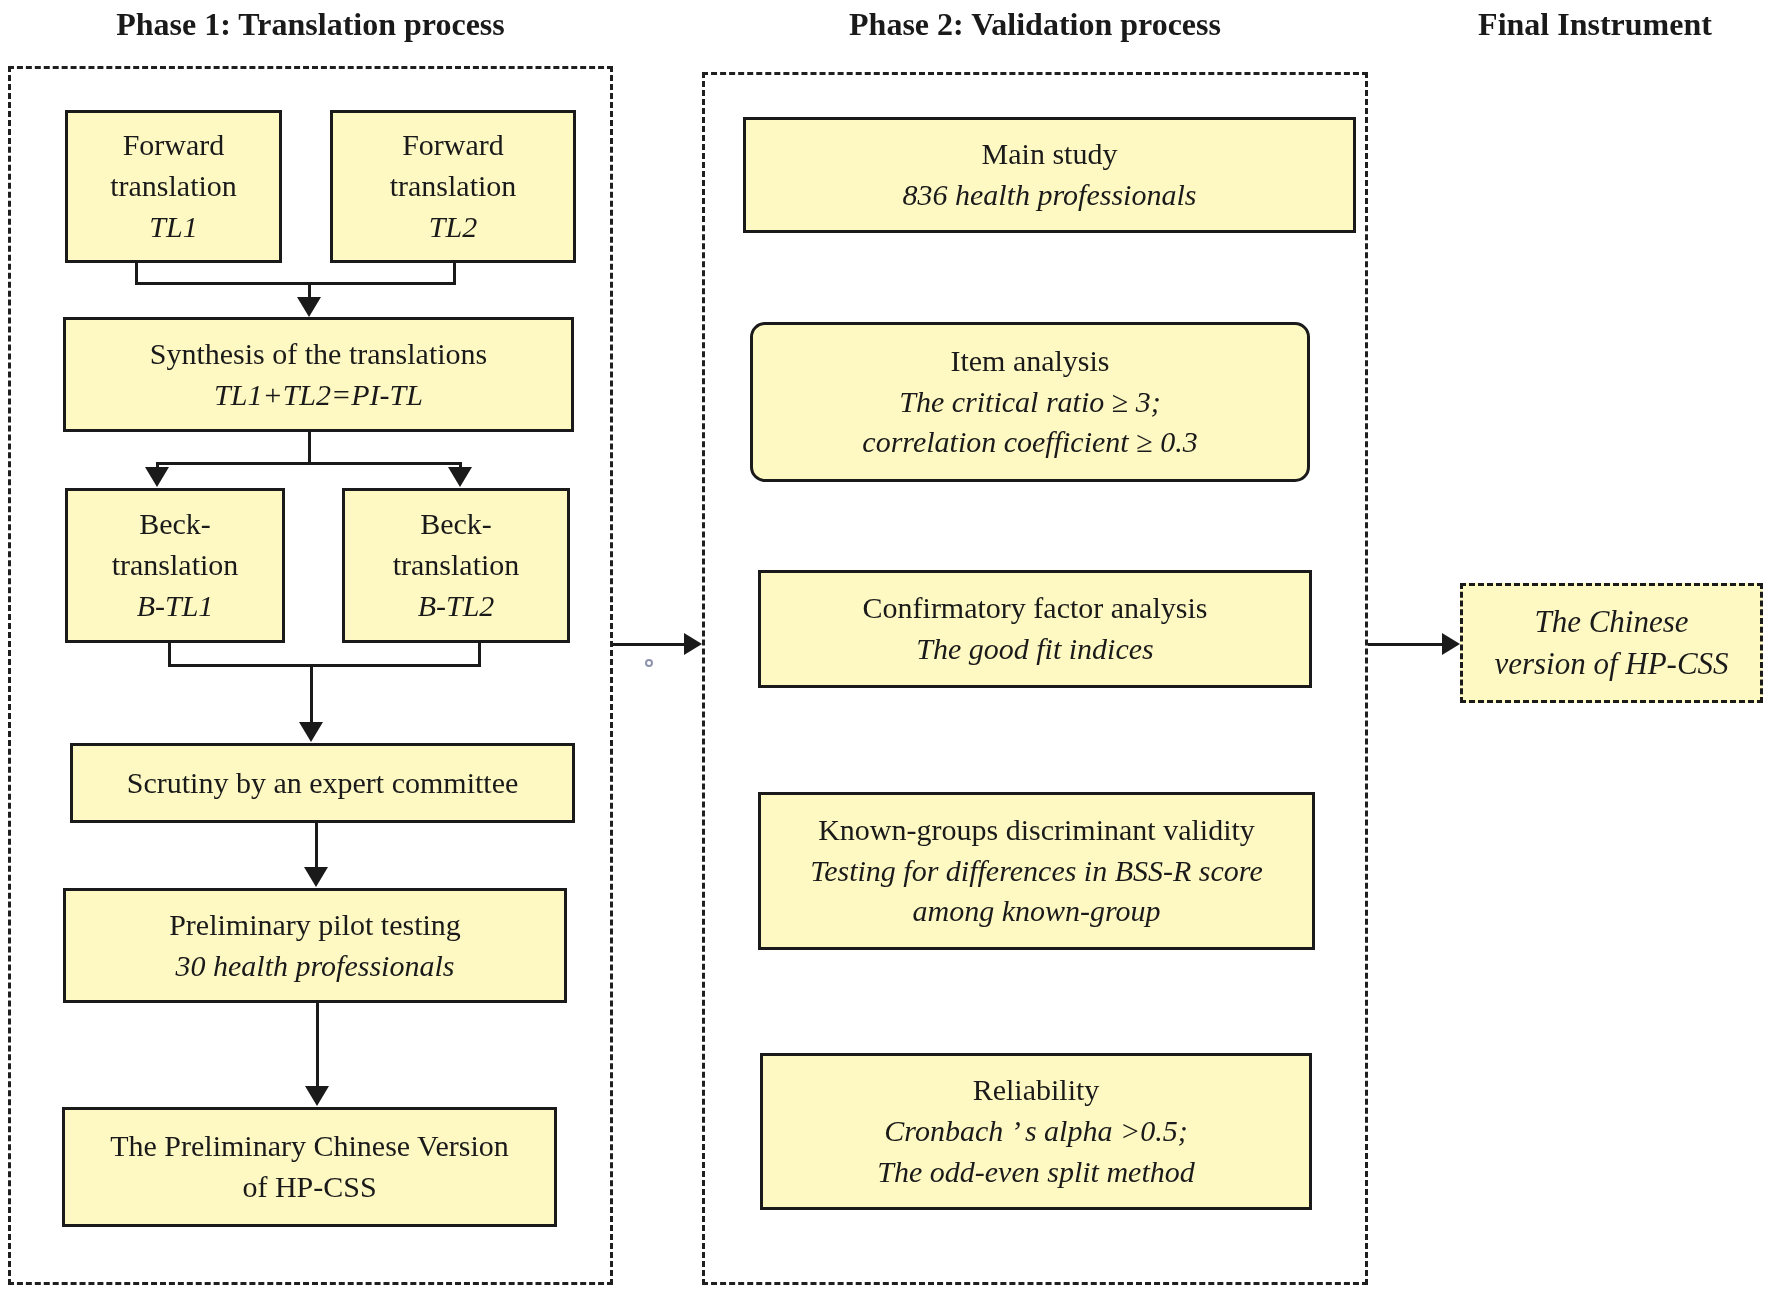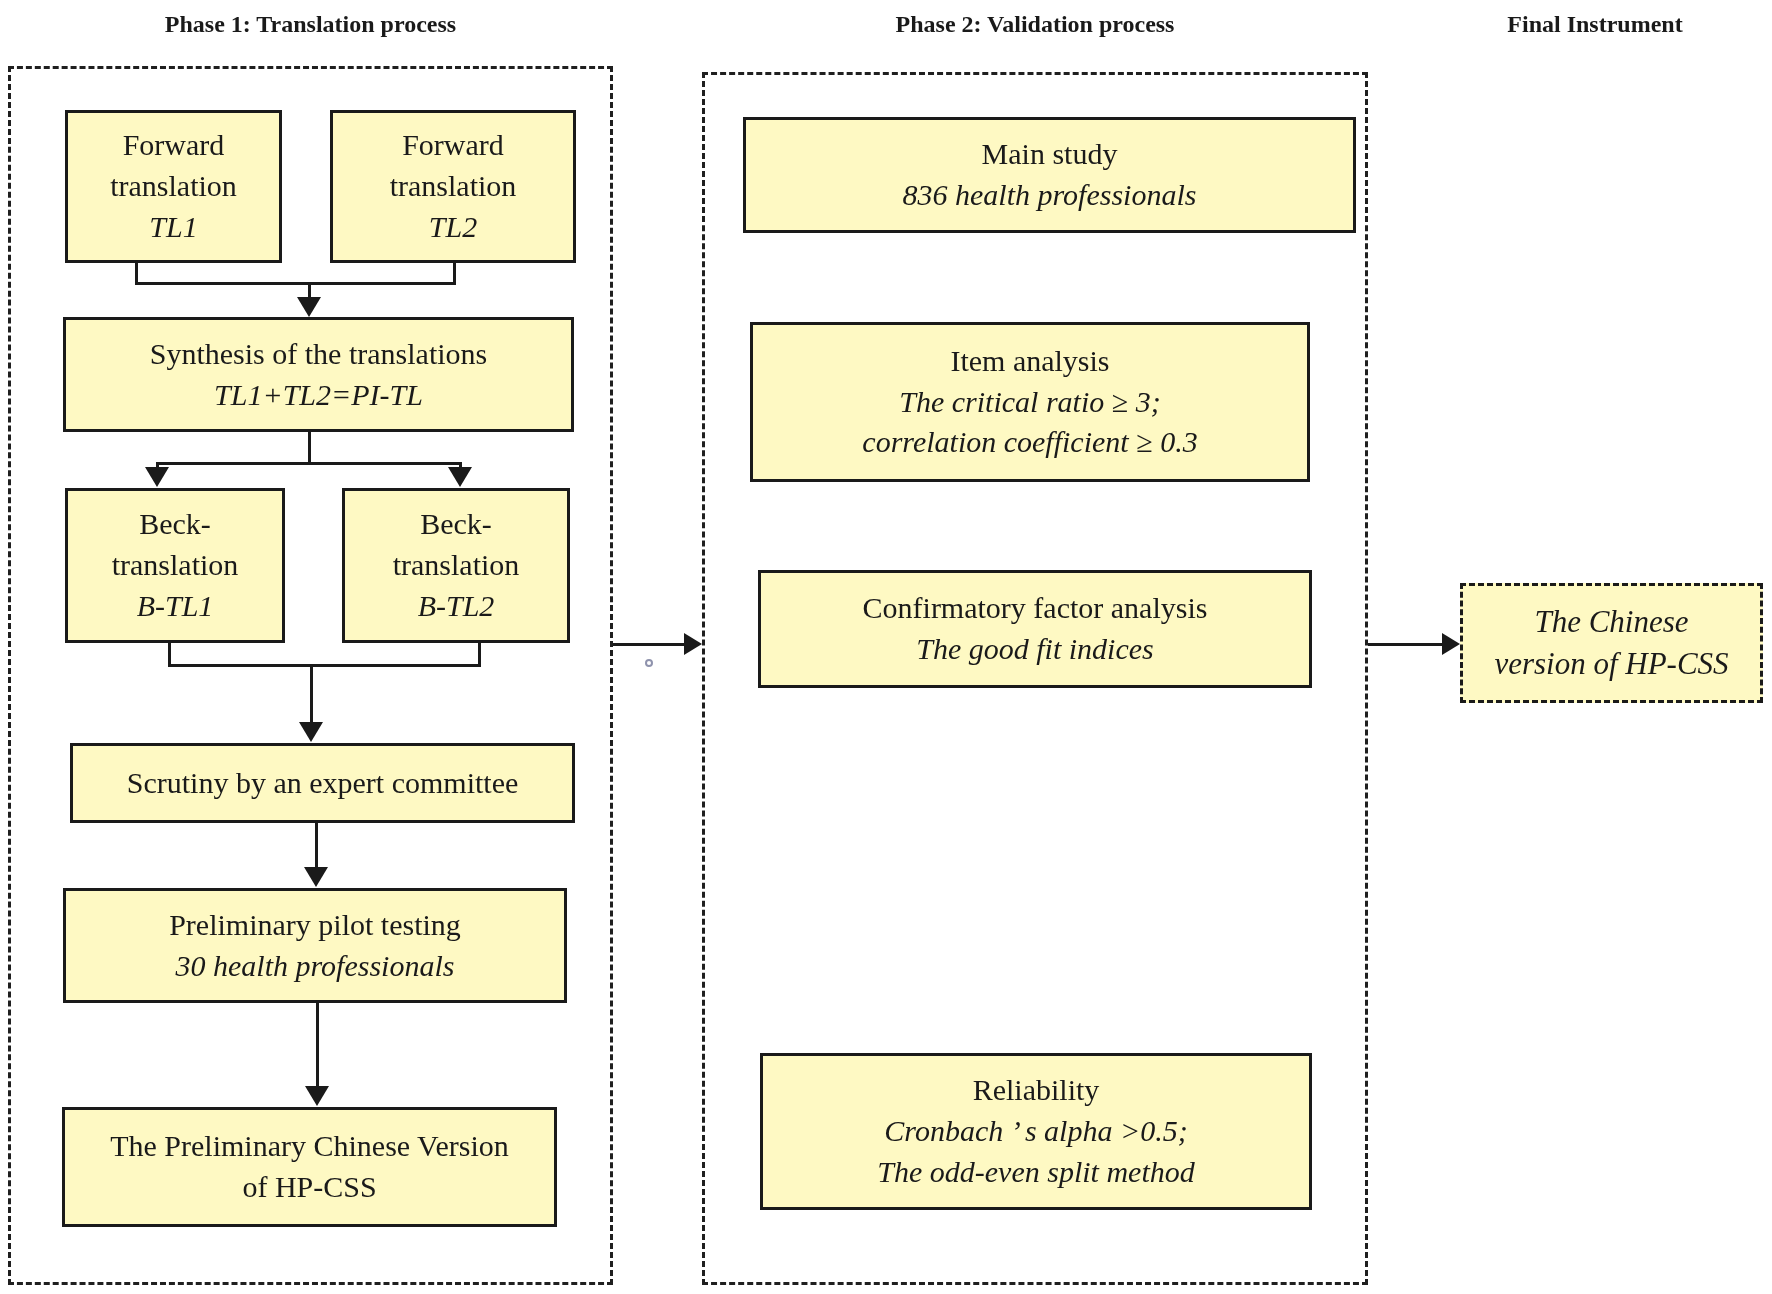--- a/index.html
+++ b/index.html
@@ -2,21 +2,21 @@
 <html><head>
 <meta charset="utf-8">
 <style>
   html,body{margin:0;padding:0;background:#ffffff;}
   .canvas{
     position:relative;width:1772px;height:1294px;background:#fff;
     font-family:"Liberation Serif","DejaVu Serif",serif;color:#1a1a1a;
     overflow:hidden;
   }
   .title{
-    position:absolute;font-weight:bold;font-size:24px;line-height:38px;
+    position:absolute;font-weight:bold;font-size:32px;line-height:38px;
     text-align:center;white-space:nowrap;
   }
   .dashed{position:absolute;border:3px dashed #1f1f1f;background:transparent;}
   .box{
     position:absolute;border:3px solid #1a1a1a;background:#fef9c3;
     display:flex;flex-direction:column;justify-content:center;align-items:center;
     text-align:center;font-size:30px;line-height:1.36;box-sizing:border-box;
   }
   .box span{display:block;}
   .it{font-style:italic;}
@@ -119,31 +119,36 @@
 
   <div class="hline" style="left:613px;top:643px;width:71px;height:3px;"></div>
   <div class="arrow-right" style="left:684px;top:633px;"></div>
   <div class="circle-mark" style="left:645px;top:659px;"></div>
 
   <div class="box" style="left:743px;top:117px;width:613px;height:116px;">
     <span>Main study</span>
     <span class="it">836 health professionals</span>
   </div>
 
-  <div class="box" style="left:750px;top:322px;width:560px;height:160px;">
+  <div class="box" style="left:750px;top:322px;width:560px;height:160px;border-radius:15px;">
     <span>Item analysis</span>
     <span class="it">The critical ratio ≥ 3;</span>
     <span class="it">correlation coefficient ≥ 0.3</span>
   </div>
 
   <div class="box" style="left:758px;top:570px;width:554px;height:118px;">
     <span>Confirmatory factor analysis</span>
     <span class="it">The good fit indices</span>
   </div>
 
+  <div class="box" style="left:758px;top:792px;width:557px;height:158px;">
+    <span>Known-groups discriminant validity</span>
+    <span class="it">Testing for differences in BSS-R score</span>
+    <span class="it">among known-group</span>
+  </div>
 
   <div class="box" style="left:760px;top:1053px;width:552px;height:157px;">
     <span>Reliability</span>
     <span class="it">Cronbach ’ s alpha &gt;0.5;</span>
     <span class="it">The odd-even split method</span>
   </div>
 
   <div class="hline" style="left:1368px;top:643px;width:74px;height:3px;"></div>
   <div class="arrow-right" style="left:1442px;top:633px;"></div>
 

